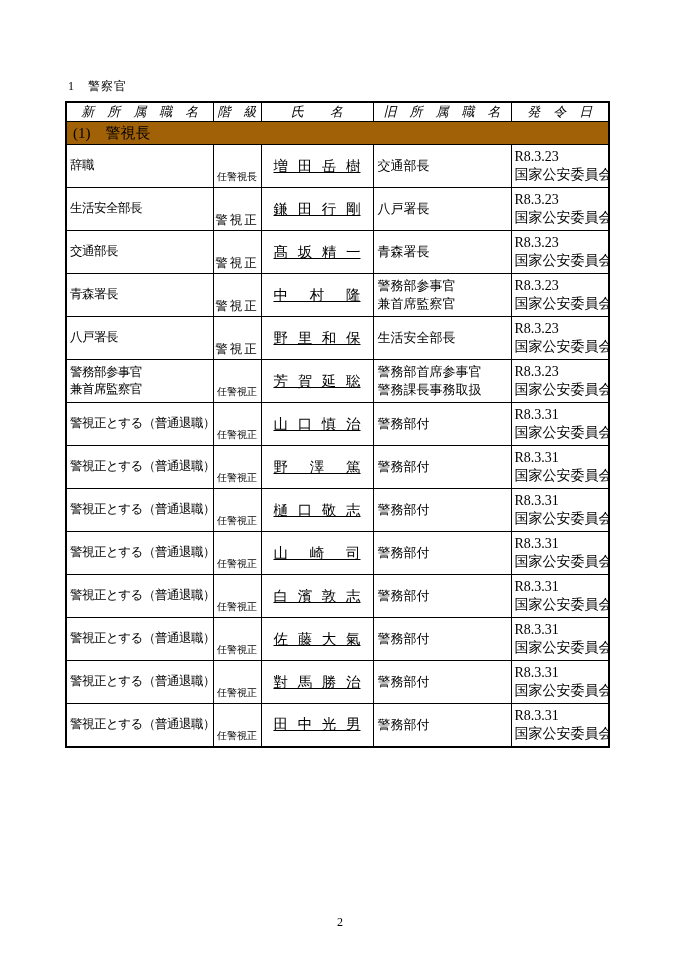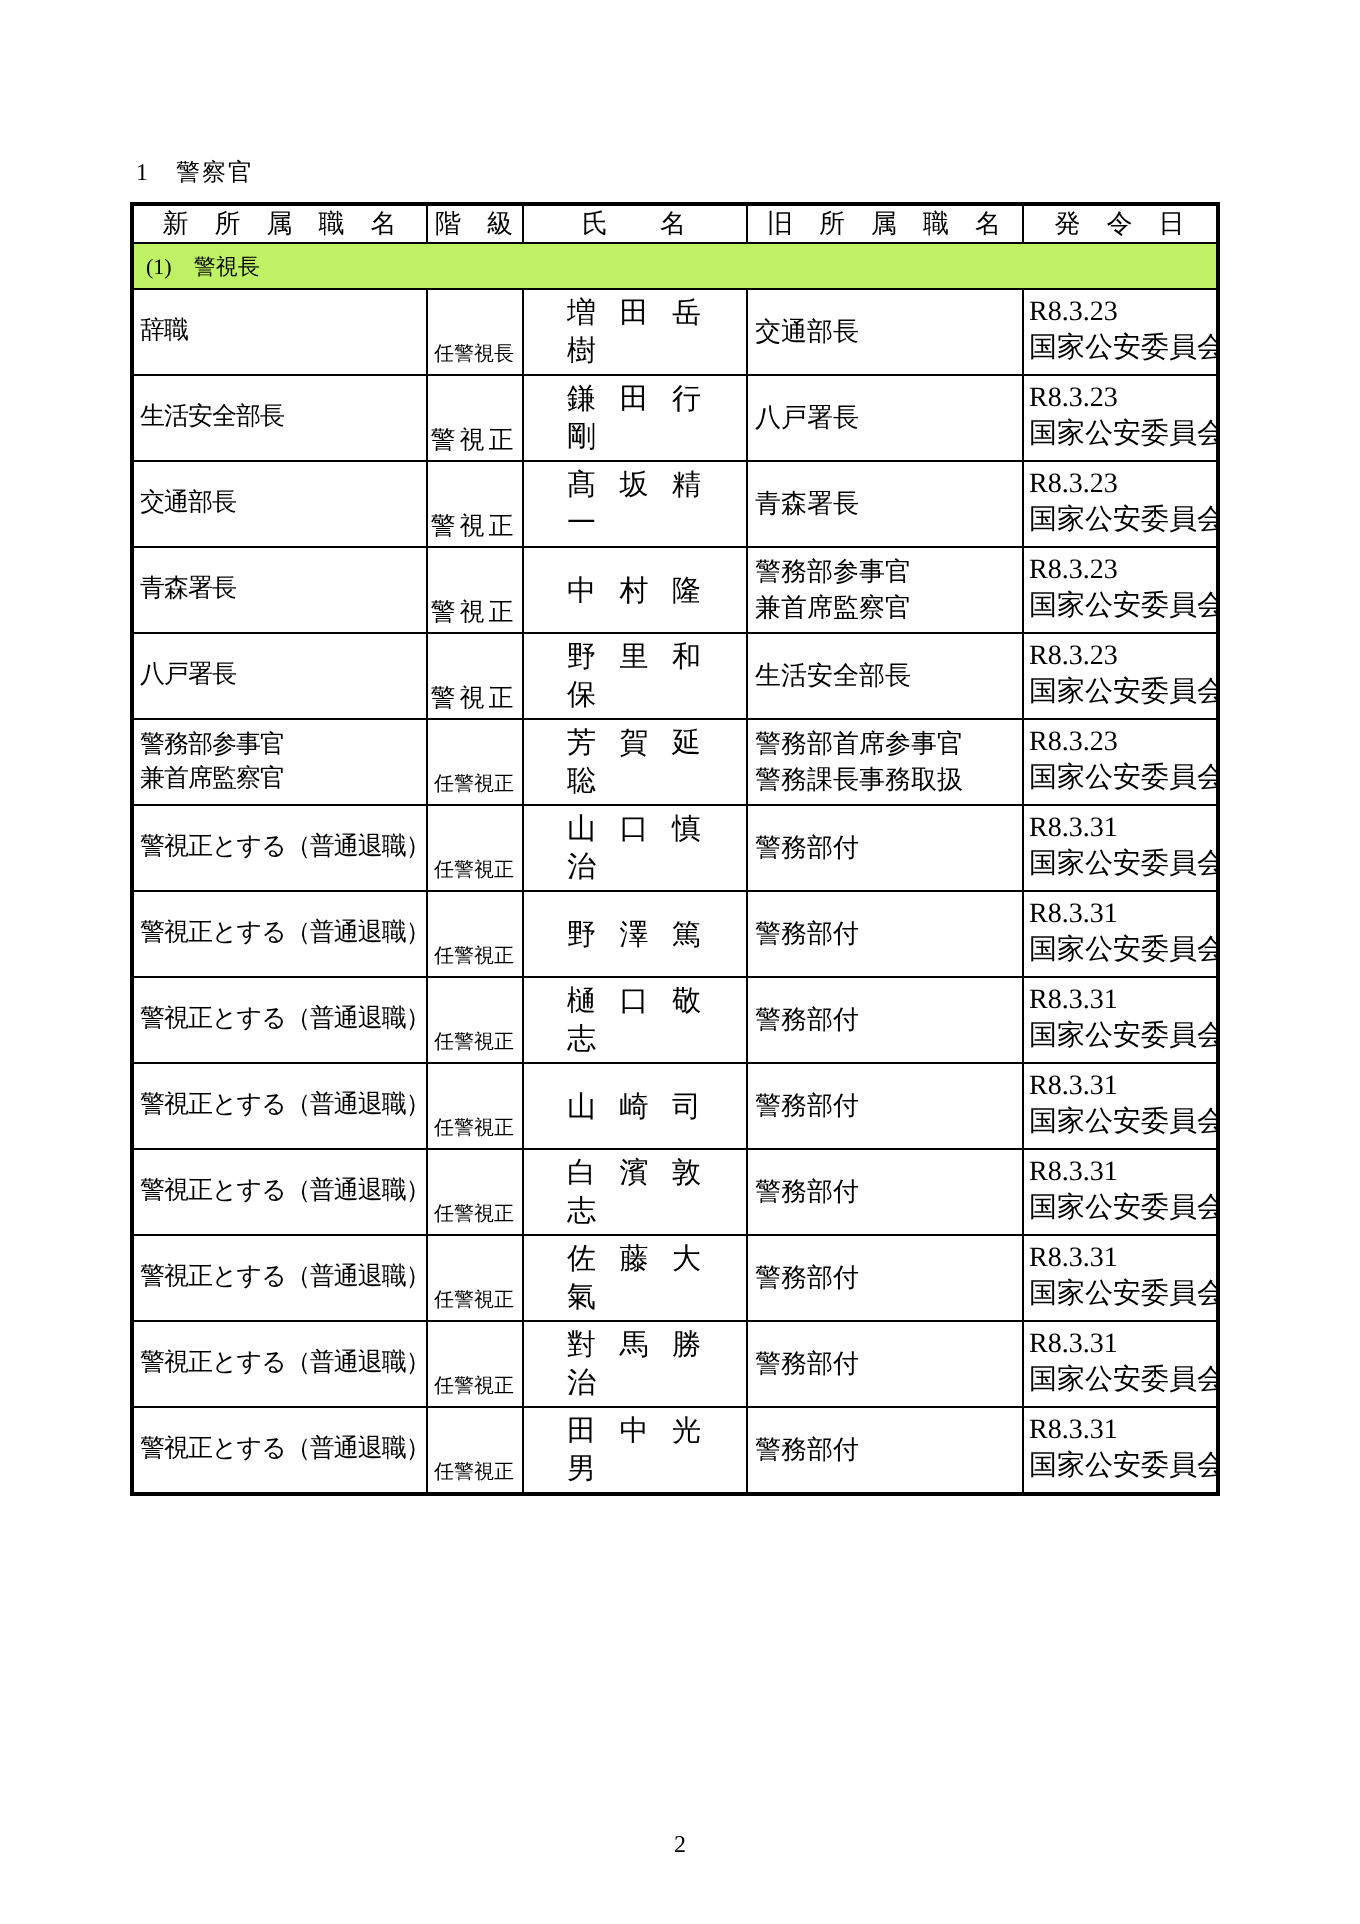--- a/index.html
+++ b/index.html
@@ -11,40 +11,40 @@
   .page-title {
     position:absolute; left:68px; top:78px;
     font-size:12px; letter-spacing:1px; white-space:nowrap;
   }
   table.personnel {
     position:absolute; left:65px; top:101px;
     width:543px; table-layout:fixed;
     border-collapse:collapse; border:2px solid #000;
   }
   th, td { border:1px solid #000; overflow:hidden; }
-  thead tr { height:16px; }
+  thead tr { height:16px;font-style:italic; }
   thead th {
     font-weight:normal; font-size:13px; text-align:center;
     padding:0; white-space:nowrap;
   }
   tr.section { height:23px; }
   tr.section td {
-    background:#bef264; font-size:11px; padding:1px 6px;
+    background:#a16207; font-size:15px; padding:1px 6px;
     white-space:nowrap; vertical-align:middle;
   }
   tr.data { height:43px; }
   tr.data td { vertical-align:middle; }
   td.newpost { font-size:12.5px; padding:2px 3px; line-height:1.4; letter-spacing:-0.5px; }
   td.oldpost { font-size:13px;  padding:2px 4px; line-height:1.35; }
   td.newpost .line, td.oldpost .line, td.date .line { white-space:nowrap; }
   td.rank { text-align:center; padding:0; font-size:12.5px; letter-spacing:2px; }
   td.rank.small { font-size:10px; letter-spacing:0; }
   td.rank .line { white-space:nowrap;margin-top:22px; }
   td.name {
-    font-size:14.5px; padding:0 22px;
+    font-size:14.5px; padding:0 12px;text-decoration:underline;
   }
   td.name .line {
     white-space:normal; text-align:justify; text-align-last:justify;
   }
   td.date { font-size:14px; padding:2px 3px; line-height:1.3; }
   .page-number {
     position:absolute; top:915px; left:0; width:100%;
     text-align:center; font-size:12px;
   }
 </style>

